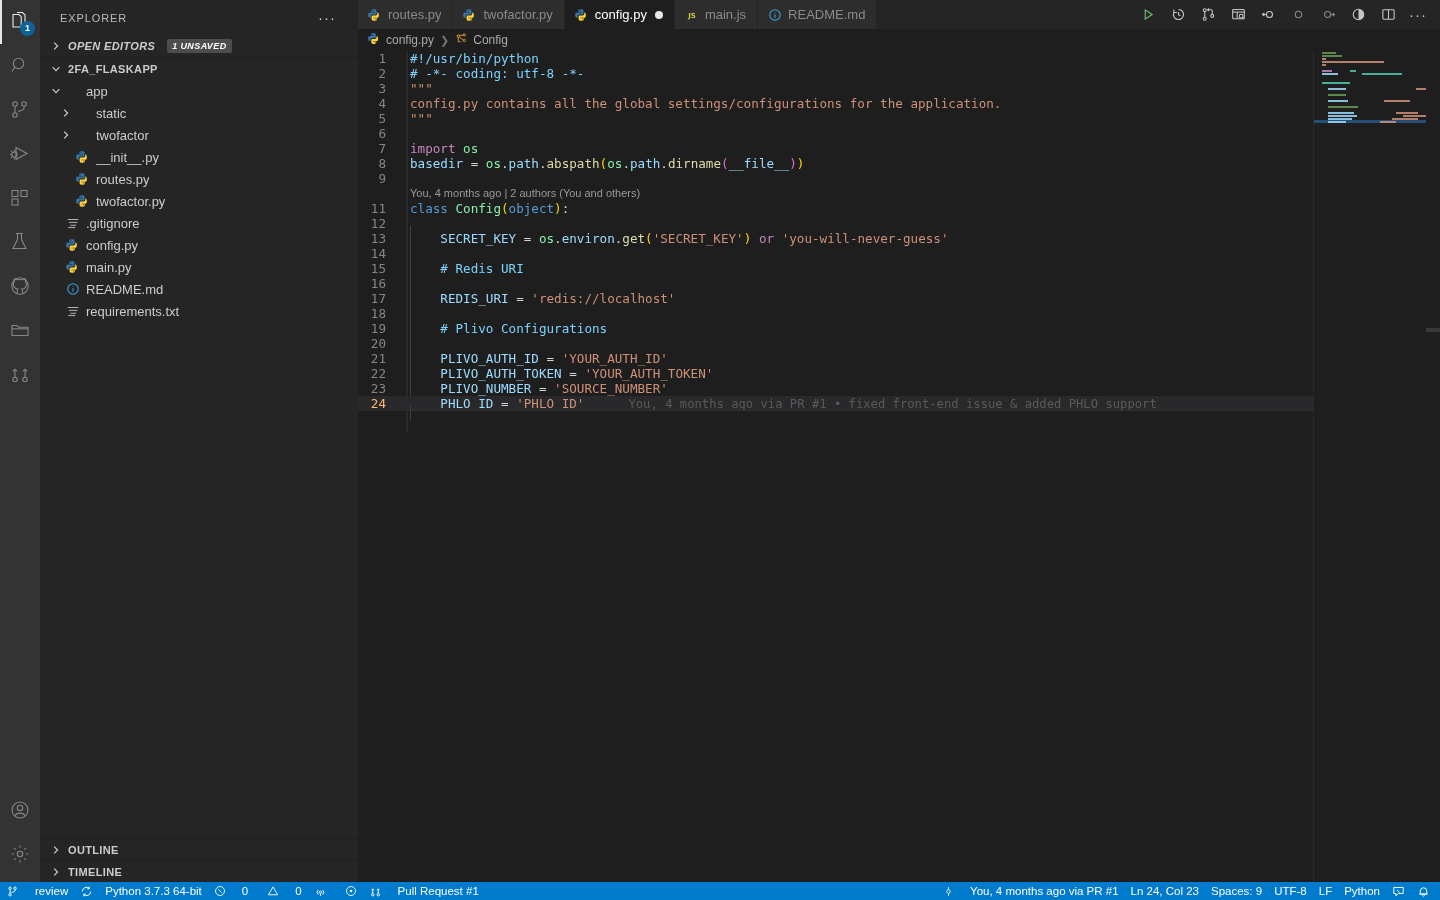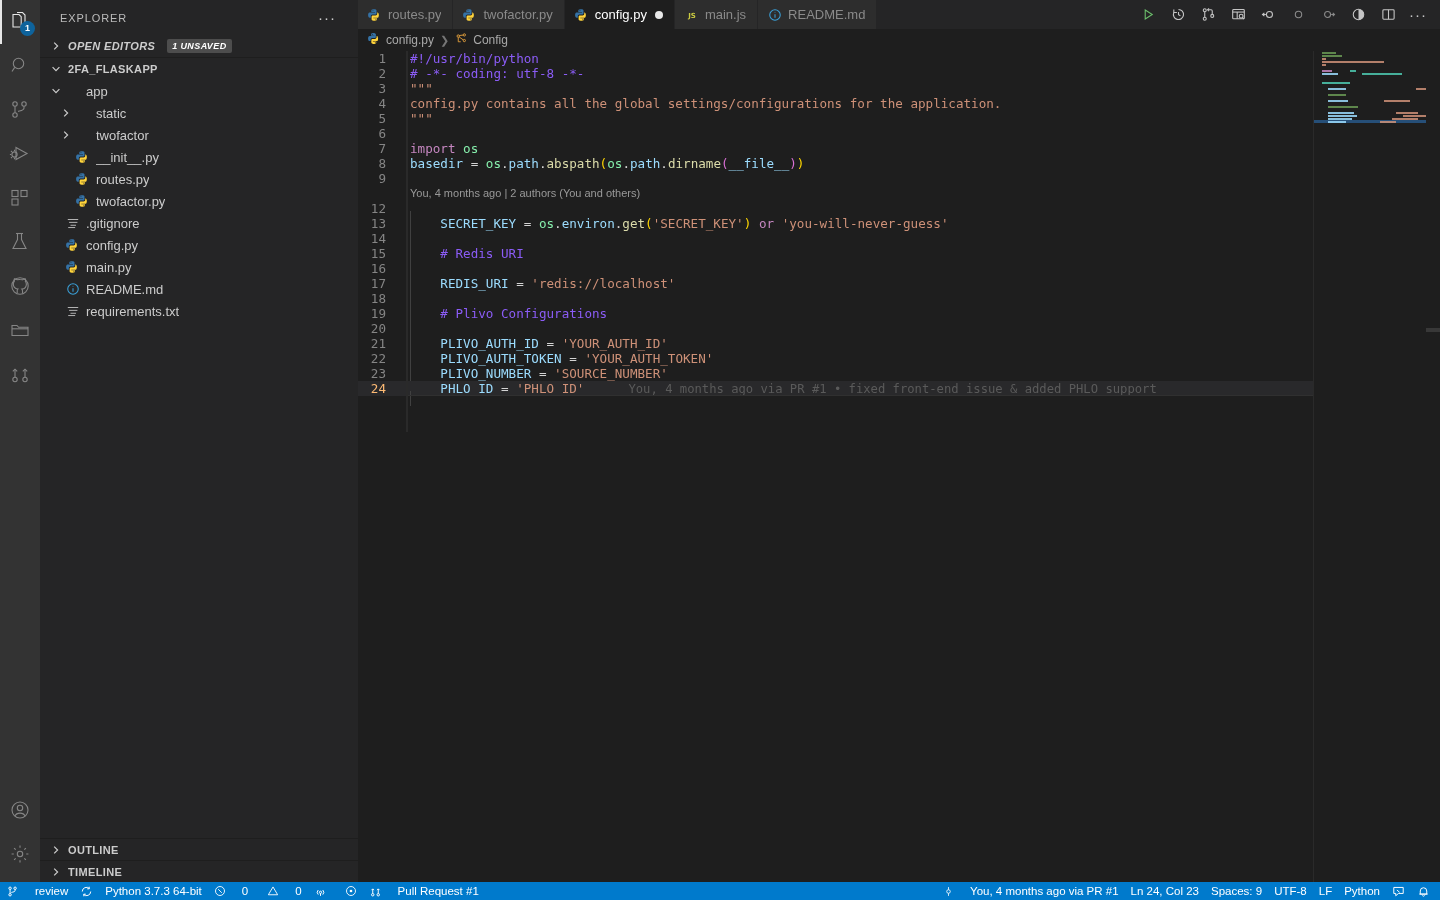--- a/index.html
+++ b/index.html
@@ -126,21 +126,21 @@
   .blame-txt {
     padding-left: 52px; color: #999999; font-family: "Liberation Sans", sans-serif;
     font-size: 11px; line-height: 15px; white-space: pre;
   }
   .inline-blame {
     color: #5a5a5a; font-family: "DejaVu Sans Mono", monospace; font-size: 12.2px;
   }
   .modbar { position:absolute; left: 48px; width: 2px; background: #2a2a2a; }
 
   
-  .t-com   { color: #8b5cf6; }
+  .t-com   { color: #7dd3fc; }
   .t-str   { color: #ce9178; }
   .t-kw    { color: #c586c0; }
   .t-kw2   { color: #569cd6; }
   .t-var   { color: #9cdcfe; }
   .t-fn    { color: #dcdcaa; }
   .t-cls   { color: #86efac; }
   .t-op    { color: #d4d4d4; }
   .t-par   { color: #da70d6; }
   .t-par3  { color: #ffd700; }
   .t-plain { color: #d4d4d4; }
@@ -612,20 +612,21 @@
             <div class="cline"><span class="lnum">3</span><span class="gutterbar"></span><span class="ctext"><span class="t-str">"""</span></span></div>
             <div class="cline"><span class="lnum">4</span><span class="gutterbar"></span><span class="ctext"><span class="t-str">config.py contains all the global settings/configurations for the application.</span></span></div>
             <div class="cline"><span class="lnum">5</span><span class="gutterbar"></span><span class="ctext"><span class="t-str">"""</span></span></div>
             <div class="cline"><span class="lnum">6</span><span class="gutterbar"></span><span class="ctext"></span></div>
             <div class="cline"><span class="lnum">7</span><span class="gutterbar"></span><span class="ctext"><span class="t-kw">import</span><span class="t-plain"> </span><span class="t-cls">os</span></span></div>
             <div class="cline"><span class="lnum">8</span><span class="gutterbar"></span><span class="ctext"><span class="t-var">basedir</span><span class="t-op"> = </span><span class="t-cls">os</span><span class="t-op">.</span><span class="t-var">path</span><span class="t-op">.</span><span class="t-fn">abspath</span><span class="t-par3">(</span><span class="t-cls">os</span><span class="t-op">.</span><span class="t-var">path</span><span class="t-op">.</span><span class="t-fn">dirname</span><span class="t-par">(</span><span class="t-var">__file__</span><span class="t-par">)</span><span class="t-par3">)</span></span></div>
             <div class="cline"><span class="lnum">9</span><span class="gutterbar"></span><span class="ctext"></span></div>
             <div class="blame-line">
               <span class="blame-txt">You, 4 months ago | 2 authors (You and others)</span>
             </div>
+            <div class="cline"><span class="lnum">11</span><span class="gutterbar"></span><span class="ctext"><span class="t-kw2">class</span><span class="t-plain"> </span><span class="t-cls">Config</span><span class="t-par3">(</span><span class="t-kw2">object</span><span class="t-par3">)</span><span class="t-op">:</span></span></div>
             <div class="cline"><span class="lnum">12</span><span class="gutterbar"></span><span class="ctext"><span class="igd"></span></span></div>
             <div class="cline"><span class="lnum">13</span><span class="gutterbar"></span><span class="ctext"><span class="igd"></span><span class="t-plain">    </span><span class="t-var">SECRET_KEY</span><span class="t-op"> = </span><span class="t-cls">os</span><span class="t-op">.</span><span class="t-var">environ</span><span class="t-op">.</span><span class="t-fn">get</span><span class="t-par3">(</span><span class="t-str">'SECRET_KEY'</span><span class="t-par3">)</span><span class="t-plain"> </span><span class="t-kw">or</span><span class="t-plain"> </span><span class="t-str">'you-will-never-guess'</span></span></div>
             <div class="cline"><span class="lnum">14</span><span class="gutterbar"></span><span class="ctext"><span class="igd"></span></span></div>
             <div class="cline"><span class="lnum">15</span><span class="gutterbar"></span><span class="ctext"><span class="igd"></span><span class="t-plain">    </span><span class="t-com"># Redis URI</span></span></div>
             <div class="cline"><span class="lnum">16</span><span class="gutterbar"></span><span class="ctext"><span class="igd"></span></span></div>
             <div class="cline"><span class="lnum">17</span><span class="gutterbar"></span><span class="ctext"><span class="igd"></span><span class="t-plain">    </span><span class="t-var">REDIS_URI</span><span class="t-op"> = </span><span class="t-str">'redis://localhost'</span></span></div>
             <div class="cline"><span class="lnum">18</span><span class="gutterbar"></span><span class="ctext"><span class="igd"></span></span></div>
             <div class="cline"><span class="lnum">19</span><span class="gutterbar"></span><span class="ctext"><span class="igd"></span><span class="t-plain">    </span><span class="t-com"># Plivo Configurations</span></span></div>
             <div class="cline"><span class="lnum">20</span><span class="gutterbar"></span><span class="ctext"><span class="igd"></span></span></div>
             <div class="cline"><span class="lnum">21</span><span class="gutterbar"></span><span class="ctext"><span class="igd"></span><span class="t-plain">    </span><span class="t-var">PLIVO_AUTH_ID</span><span class="t-op"> = </span><span class="t-str">'YOUR_AUTH_ID'</span></span></div>

